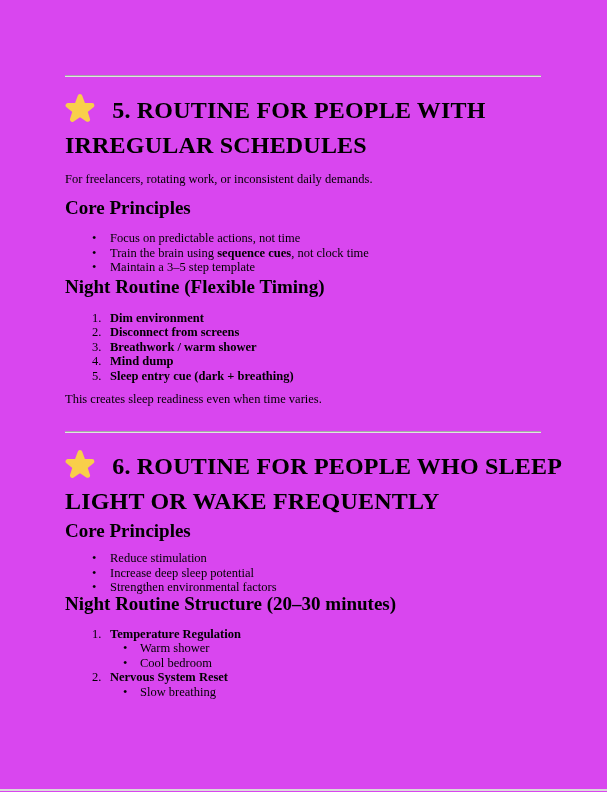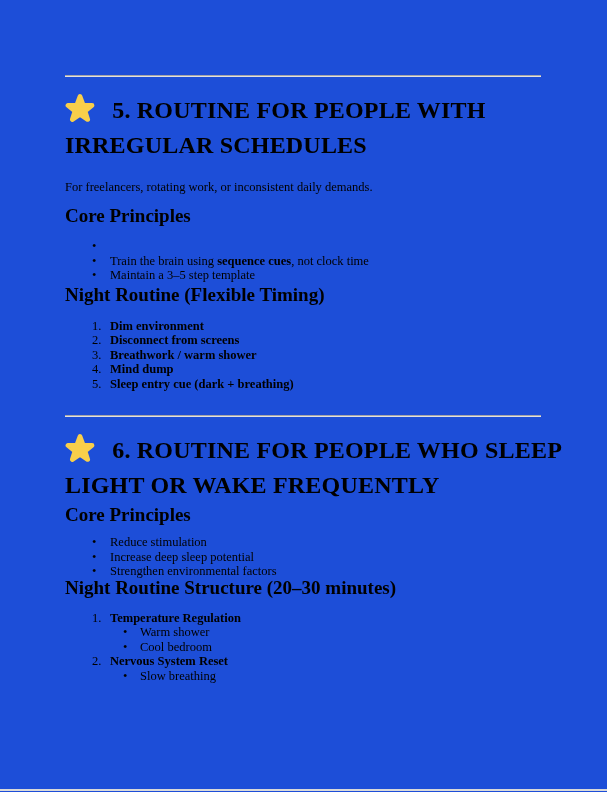--- a/index.html
+++ b/index.html
@@ -1,21 +1,21 @@
 <!DOCTYPE html>
 <html><head>
 <meta charset="utf-8">
 <style>
   * { margin: 0; padding: 0; box-sizing: border-box; }
   html, body { background: #ffffff; }
   .page {
     position: relative;
     width: 607px;
     height: 792px;
-    background: #1d4ed8;
+    background: #d946ef;
     font-family: "Liberation Serif", "DejaVu Serif", serif;
     color: #000000;
     overflow: hidden;
   }
   .content {
     position: absolute;
     left: 65px;
     top: 0;
     width: 476px;
   }
@@ -39,21 +39,21 @@
     height: 30px;
     vertical-align: -5px;
     margin-right: 11px;
   }
   .star svg { display: block; width: 30px; height: 30px; }
   .star path { fill: #F9CF4A; stroke: #F9CF4A; stroke-width: 16; stroke-linejoin: round; }
   .para {
     font-size: 12.5px;
     line-height: 15px;
   }
-  .intro   { margin-top: 17px; font-family: Liberation Serif, serif; }
+  .intro   { margin-top: 9px; font-family: Liberation Serif, serif; }
   .closing { margin-top: 9px; }
   .h3 {
     font-size: 19px;
     font-weight: bold;
     line-height: 16px;
   }
   .h3-core1      { margin-top: 13px; }
   .h3-night      { margin-top: 4px; }
   .h3-core2      { margin-top: 4px; }
   .h3-structure  { margin-top: 1px; }
@@ -100,20 +100,21 @@
       <span>5. ROUTINE FOR PEOPLE WITH IRREGULAR SCHEDULES</span>
     </h1>
 
     <p class="para intro">For freelancers, rotating work, or inconsistent daily demands.</p>
 
     <h3 class="h3 h3-core1">Core Principles</h3>
 
     <div class="list ul1">
       <div class="li">
         <span class="marker">•</span>
+        <span>Focus on predictable actions, not time</span>
       </div>
       <div class="li">
         <span class="marker">•</span>
         <span><span>Train the brain using </span><span class="bold">sequence cues</span><span>, not clock time</span></span>
       </div>
       <div class="li">
         <span class="marker">•</span>
         <span>Maintain a 3–5 step template</span>
       </div>
     </div>
@@ -136,20 +137,21 @@
       <div class="li">
         <span class="marker">4.</span>
         <span class="bold">Mind dump</span>
       </div>
       <div class="li">
         <span class="marker">5.</span>
         <span class="bold">Sleep entry cue (dark + breathing)</span>
       </div>
     </div>
 
+    <p class="para closing">This creates sleep readiness even when time varies.</p>
 
     <div class="rule rule2"></div>
 
     <h1 class="h1">
       <span class="star">
         <svg viewBox="0 0 100 100" aria-hidden="true">
           <path d="M50 12 L60.5 40.5 L90 41.5 L66.5 60 L75.5 88 L50 70.5 L24.5 88 L33.5 60 L10 41.5 L39.5 40.5 Z"></path>
         </svg>
       </span>
       <span>6. ROUTINE FOR PEOPLE WHO SLEEP LIGHT OR WAKE FREQUENTLY</span>

